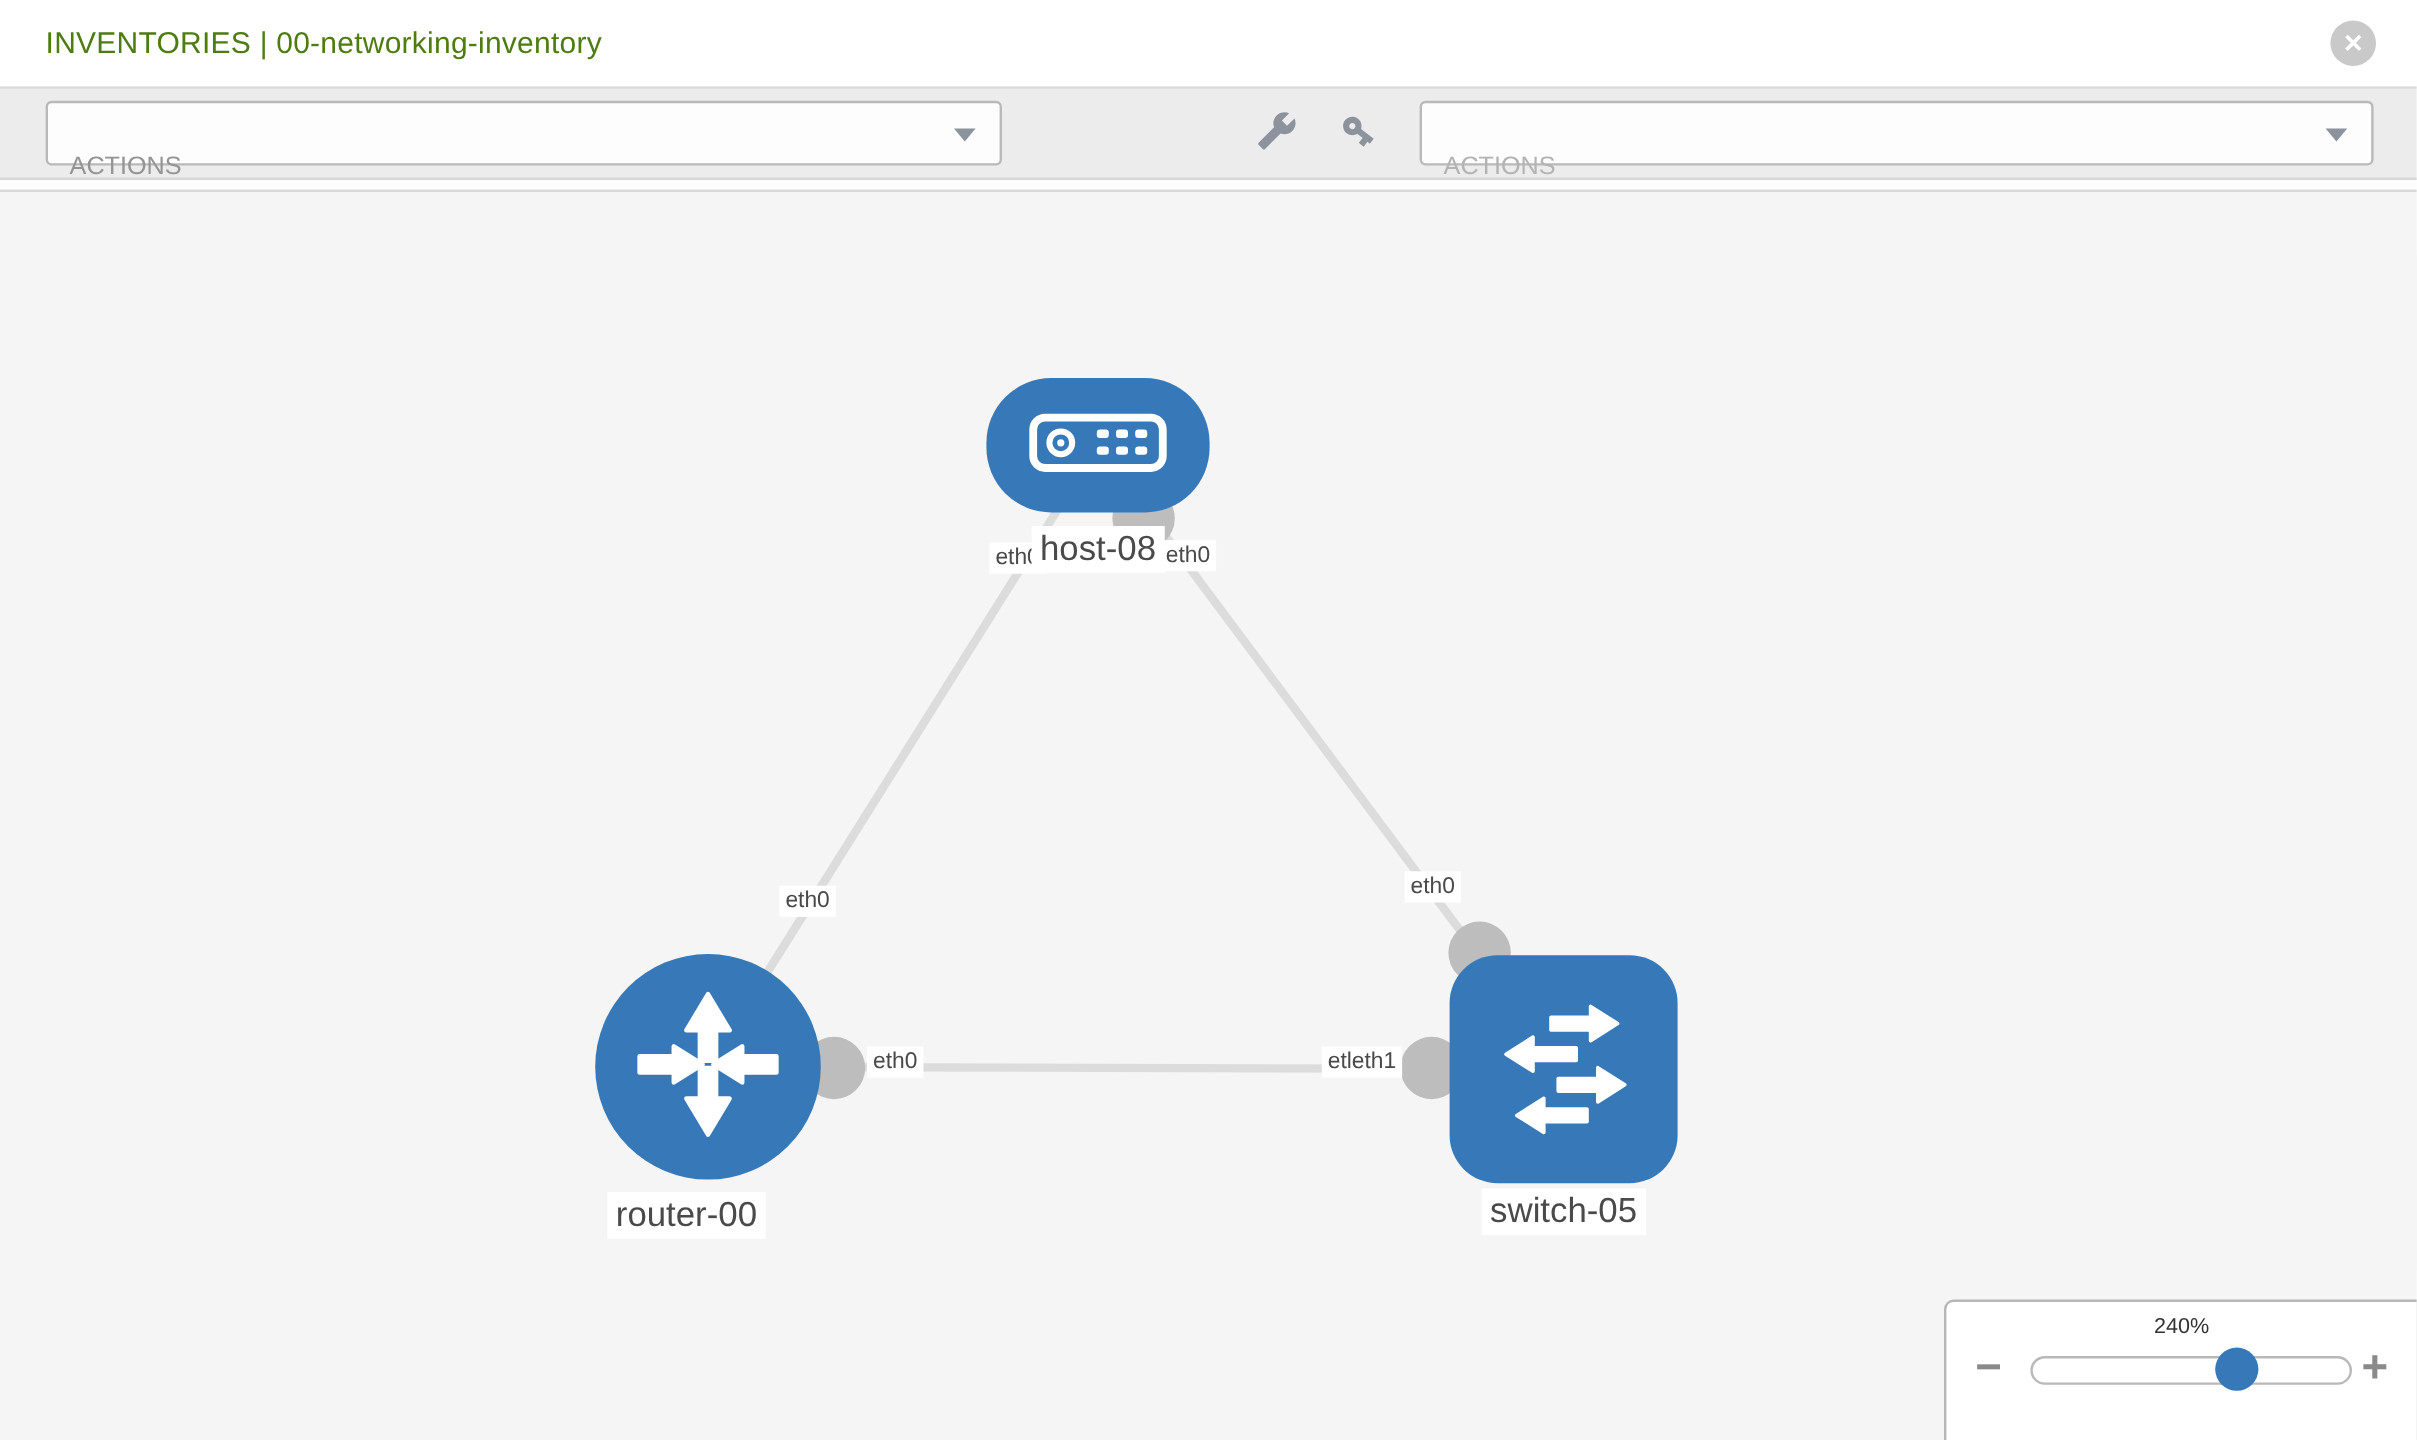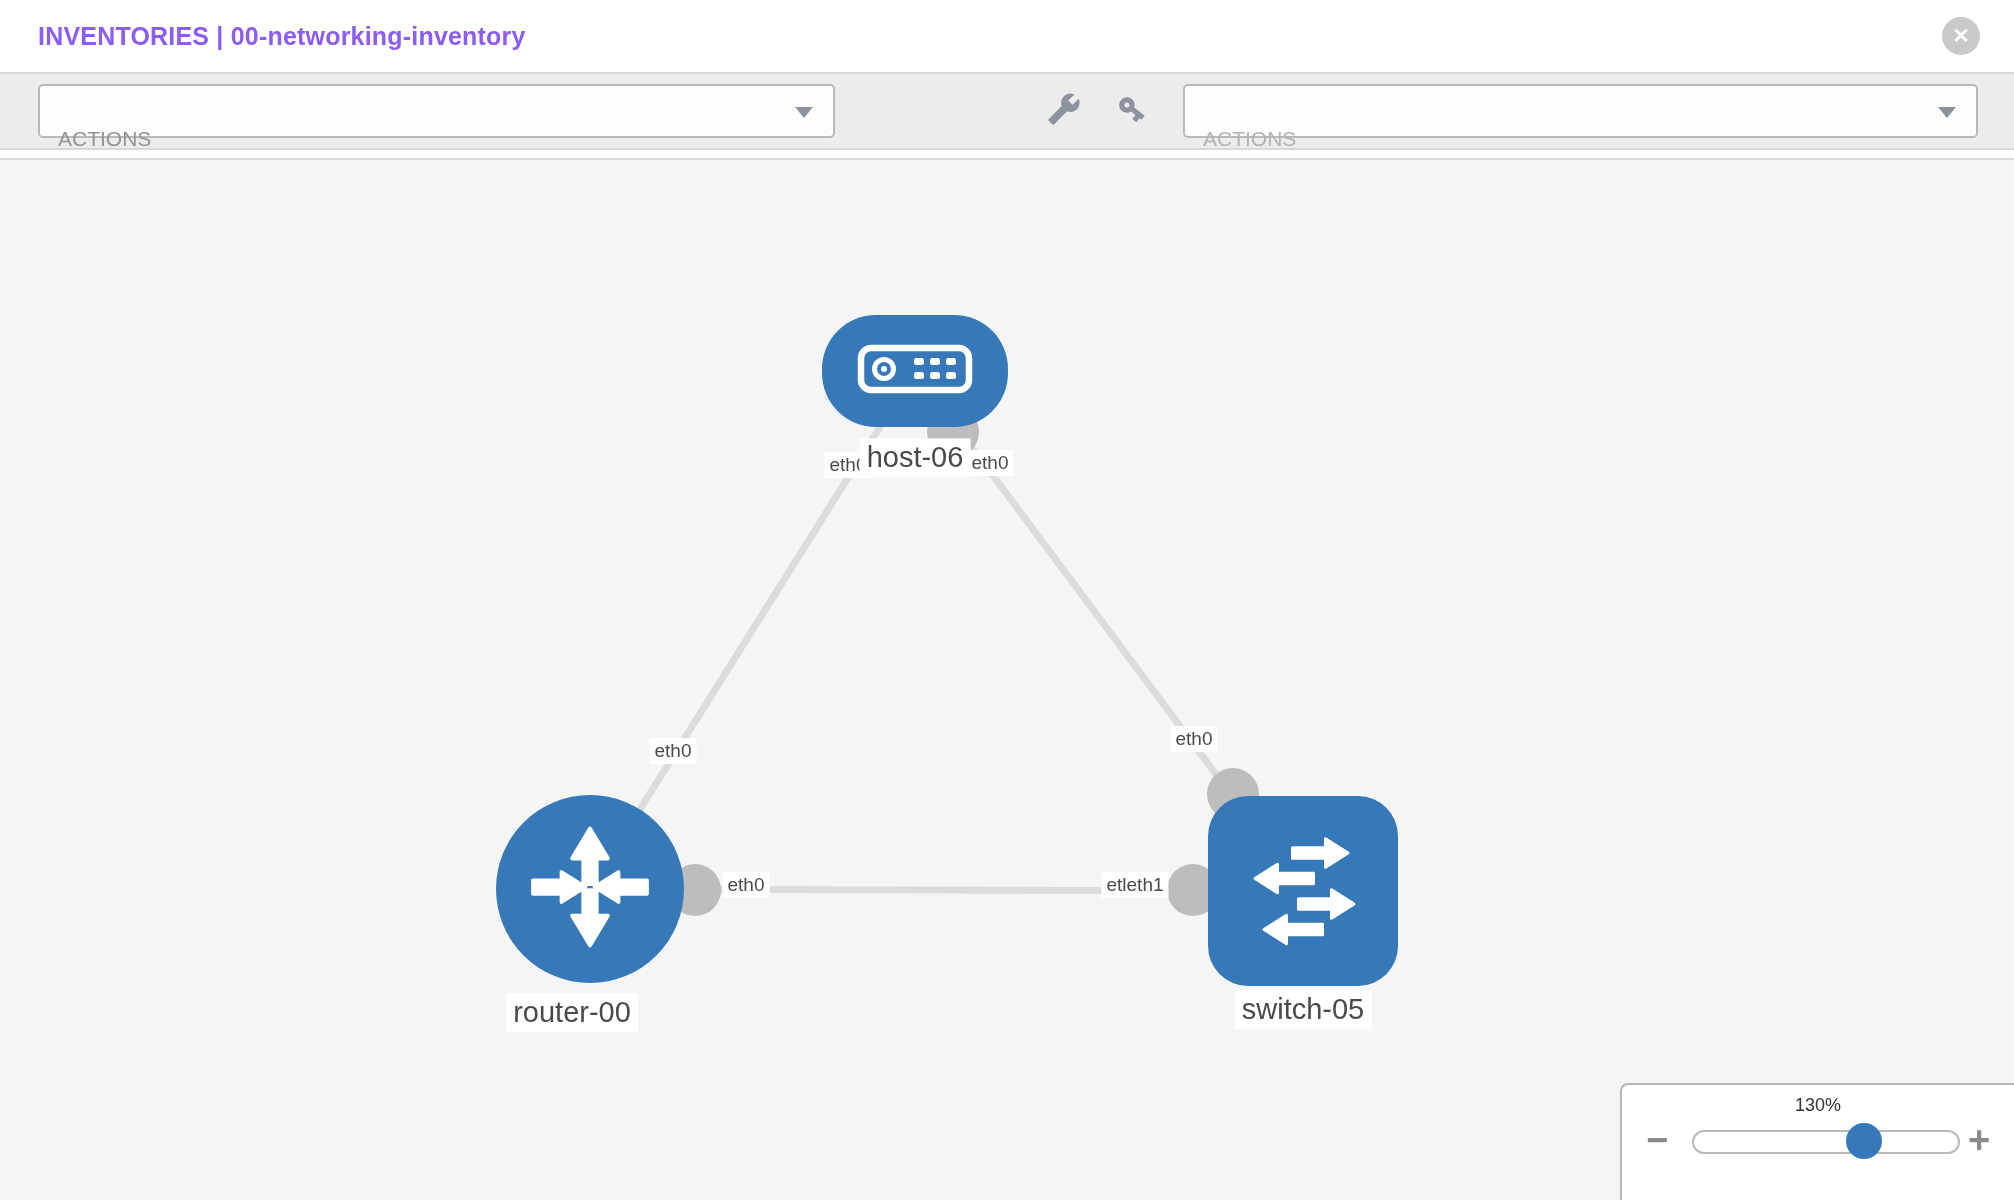--- a/index.html
+++ b/index.html
@@ -1,21 +1,21 @@
 <!DOCTYPE html>
 <html><head>
 <meta charset="utf-8">
 <style>
   html,body{margin:0;padding:0;}
   body{font-family:"Liberation Sans",sans-serif;background:#fff;}
   .app{position:relative;width:2014px;height:1200px;background:#fff;overflow:hidden;}
 
   
   .header{position:relative;height:72px;background:#fff;border-bottom:2px solid #d8d8d8;}
-  .page-title{position:absolute;left:38px;top:0;line-height:72px;font-size:25px;font-weight:700;color:#8b5cf6;letter-spacing:.2px;}
+  .page-title{position:absolute;left:38px;top:0;line-height:72px;font-size:25px;font-weight:400;color:#4d7c0f;letter-spacing:.2px;}
   .close-btn{position:absolute;right:34px;top:17px;width:38px;height:38px;border-radius:50%;background:#c9c9c9;color:#fff;
              display:flex;align-items:center;justify-content:center;font-size:21px;font-weight:700;cursor:pointer;}
 
   
   .toolbar{position:relative;height:74px;background:#ececec;border-bottom:2px solid #d8d8d8;}
   .substrip{height:8px;background:#fdfdfd;border-bottom:2px solid #d8d8d8;}
   .combo{position:absolute;top:10px;height:54px;background:#fdfdfd;border:2px solid #b9b9b9;border-radius:5px;box-sizing:border-box;cursor:pointer;}
   .combo .combo-text{position:absolute;left:18px;top:0;line-height:50px;font-size:21px;color:#949494;margin-top:28px;}
   .combo.search .combo-text{color:#b3b3b3;}
   .caret-down{position:absolute;right:20px;top:21px;width:0;height:0;
@@ -142,31 +142,31 @@
             <path d="M80 26 L65 16.5 L65 22.5 L43 22.5 L43 29.5 L65 29.5 L65 35.5 Z"></path>
             <path d="M18 43 L33 33.5 L33 39.5 L57 39.5 L57 46.5 L33 46.5 L33 52.5 Z"></path>
             <path d="M84 60 L69 50.5 L69 56.5 L47 56.5 L47 63.5 L69 63.5 L69 69.5 Z"></path>
             <path d="M24 77 L39 67.5 L39 73.5 L63 73.5 L63 80.5 L39 80.5 L39 86.5 Z"></path>
           </g>
         </svg>
       </span>
     </div>
 
     <div class="chip small" style="left:848px;top:305px;">eth0</div>
-    <div class="chip big" style="left:915px;top:298px;">host-06</div>
+    <div class="chip big" style="left:915px;top:298px;">host-08</div>
     <div class="chip small" style="left:990px;top:303px;">eth0</div>
     <div class="chip small" style="left:673px;top:591px;">eth0</div>
     <div class="chip small" style="left:1194px;top:579px;">eth0</div>
     <div class="chip small" style="left:746px;top:725px;">eth0</div>
     <div class="chip small" style="left:1135px;top:725px;text-align:center;">etleth1</div>
     <div class="chip big" style="left:572px;top:853px;">router-00</div>
     <div class="chip big" style="left:1303px;top:850px;">switch-05</div>
 
     <div class="zoom-panel">
-      <div class="zoom-level">130%</div>
+      <div class="zoom-level">240%</div>
       <div class="zoom-minus">
         <span>−</span>
       </div>
       <div class="zoom-track">
         <div class="zoom-thumb"></div>
       </div>
       <div class="zoom-plus">
         <span>+</span>
       </div>
     </div>

